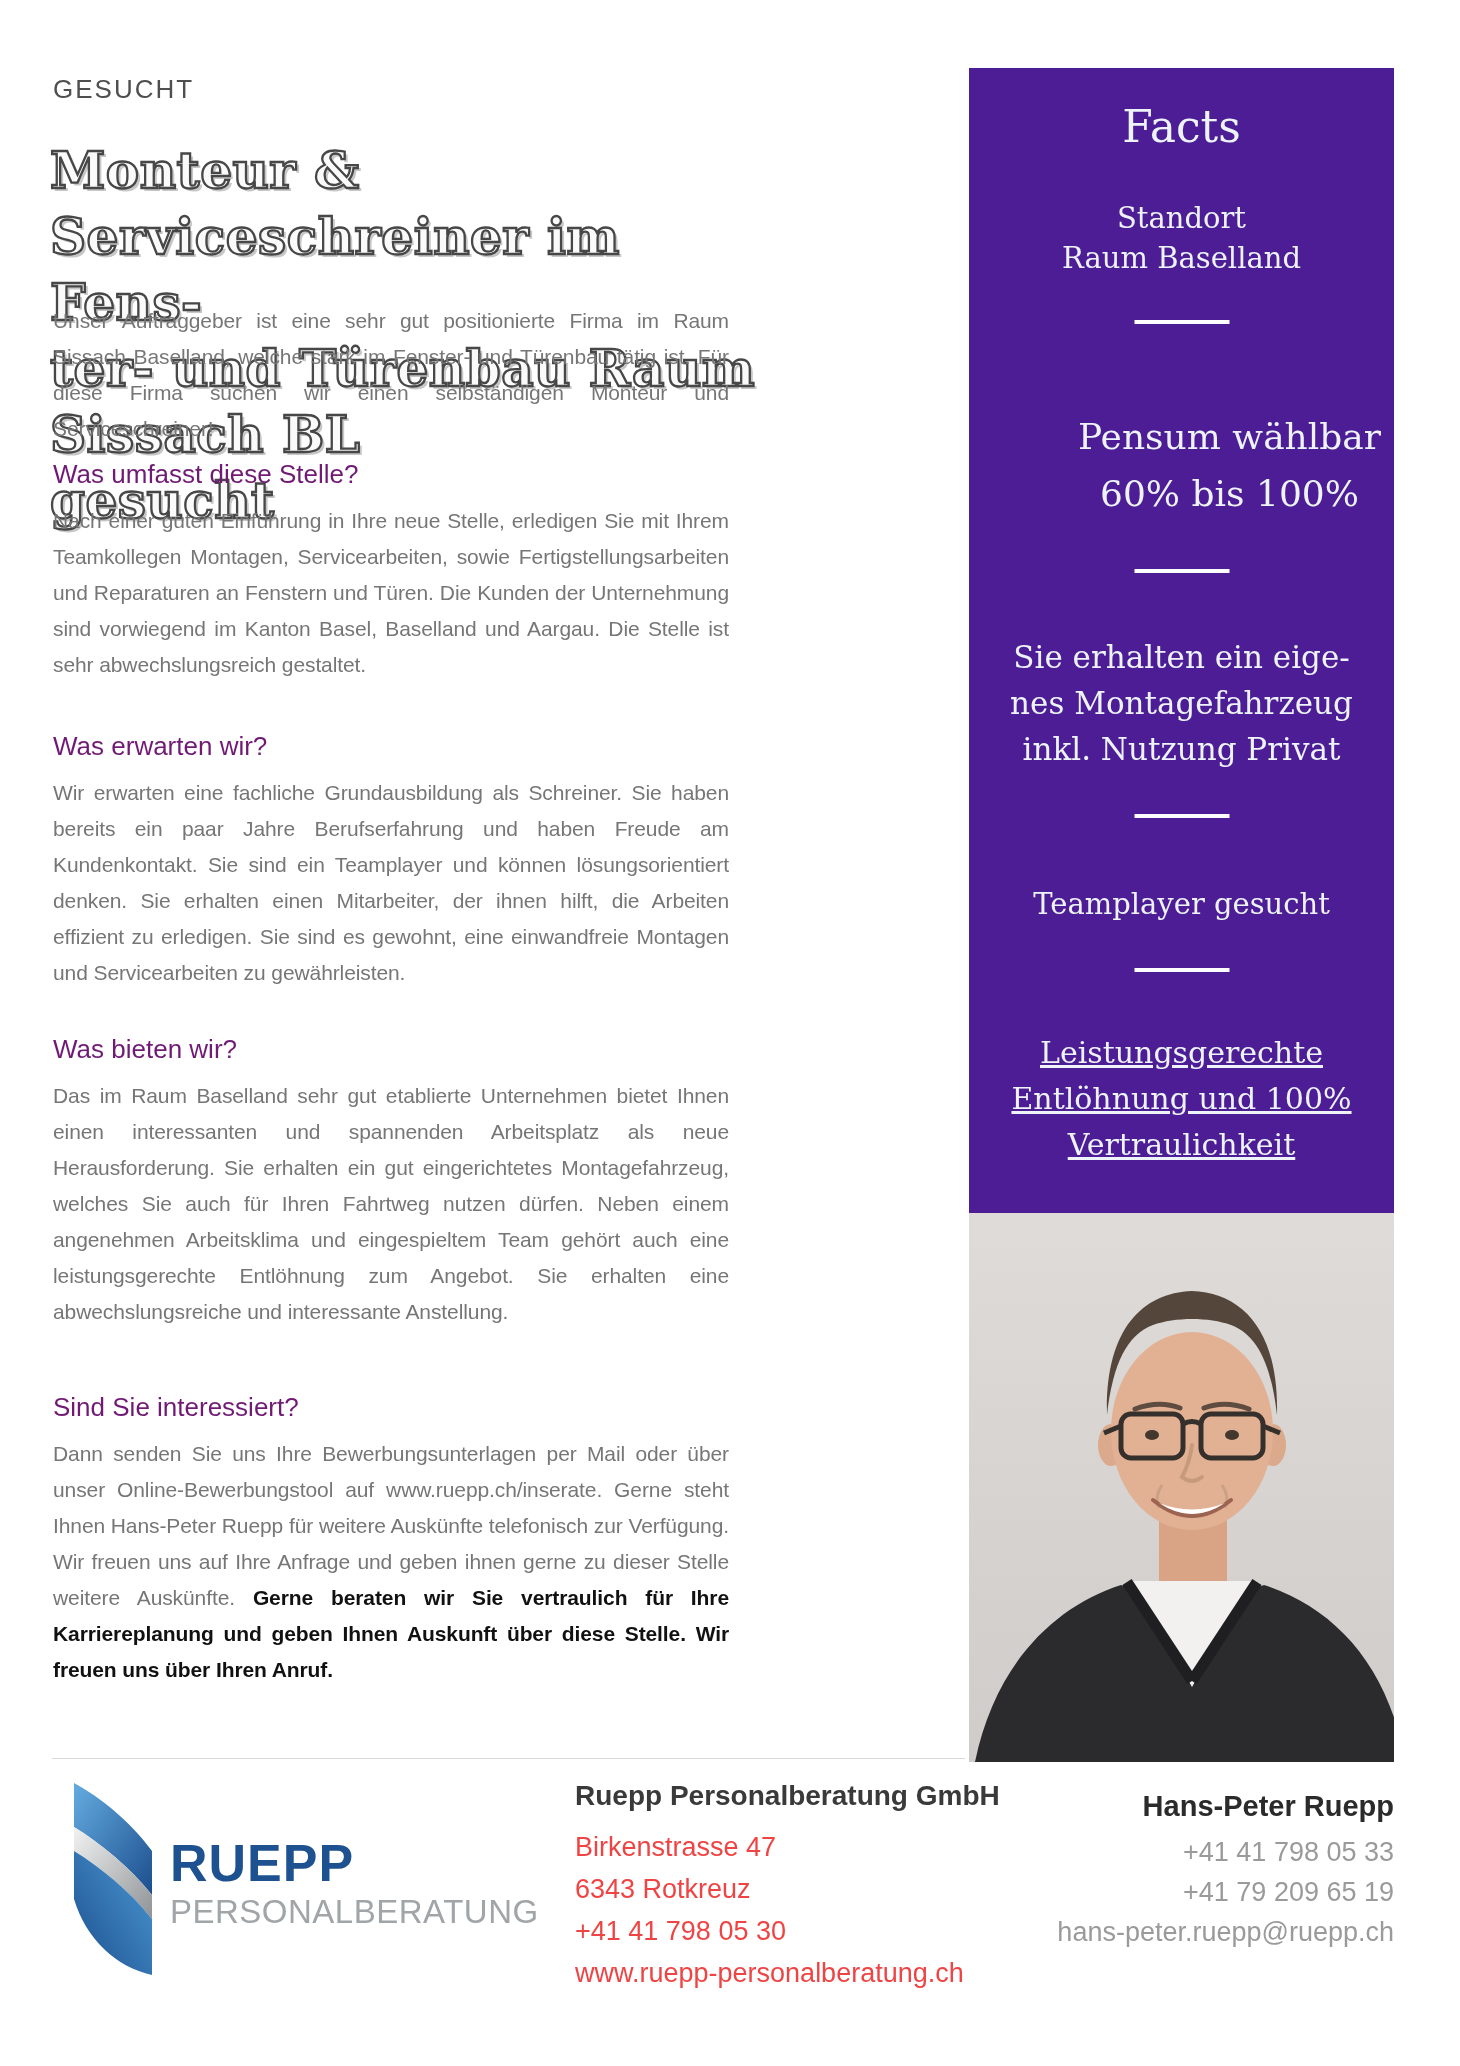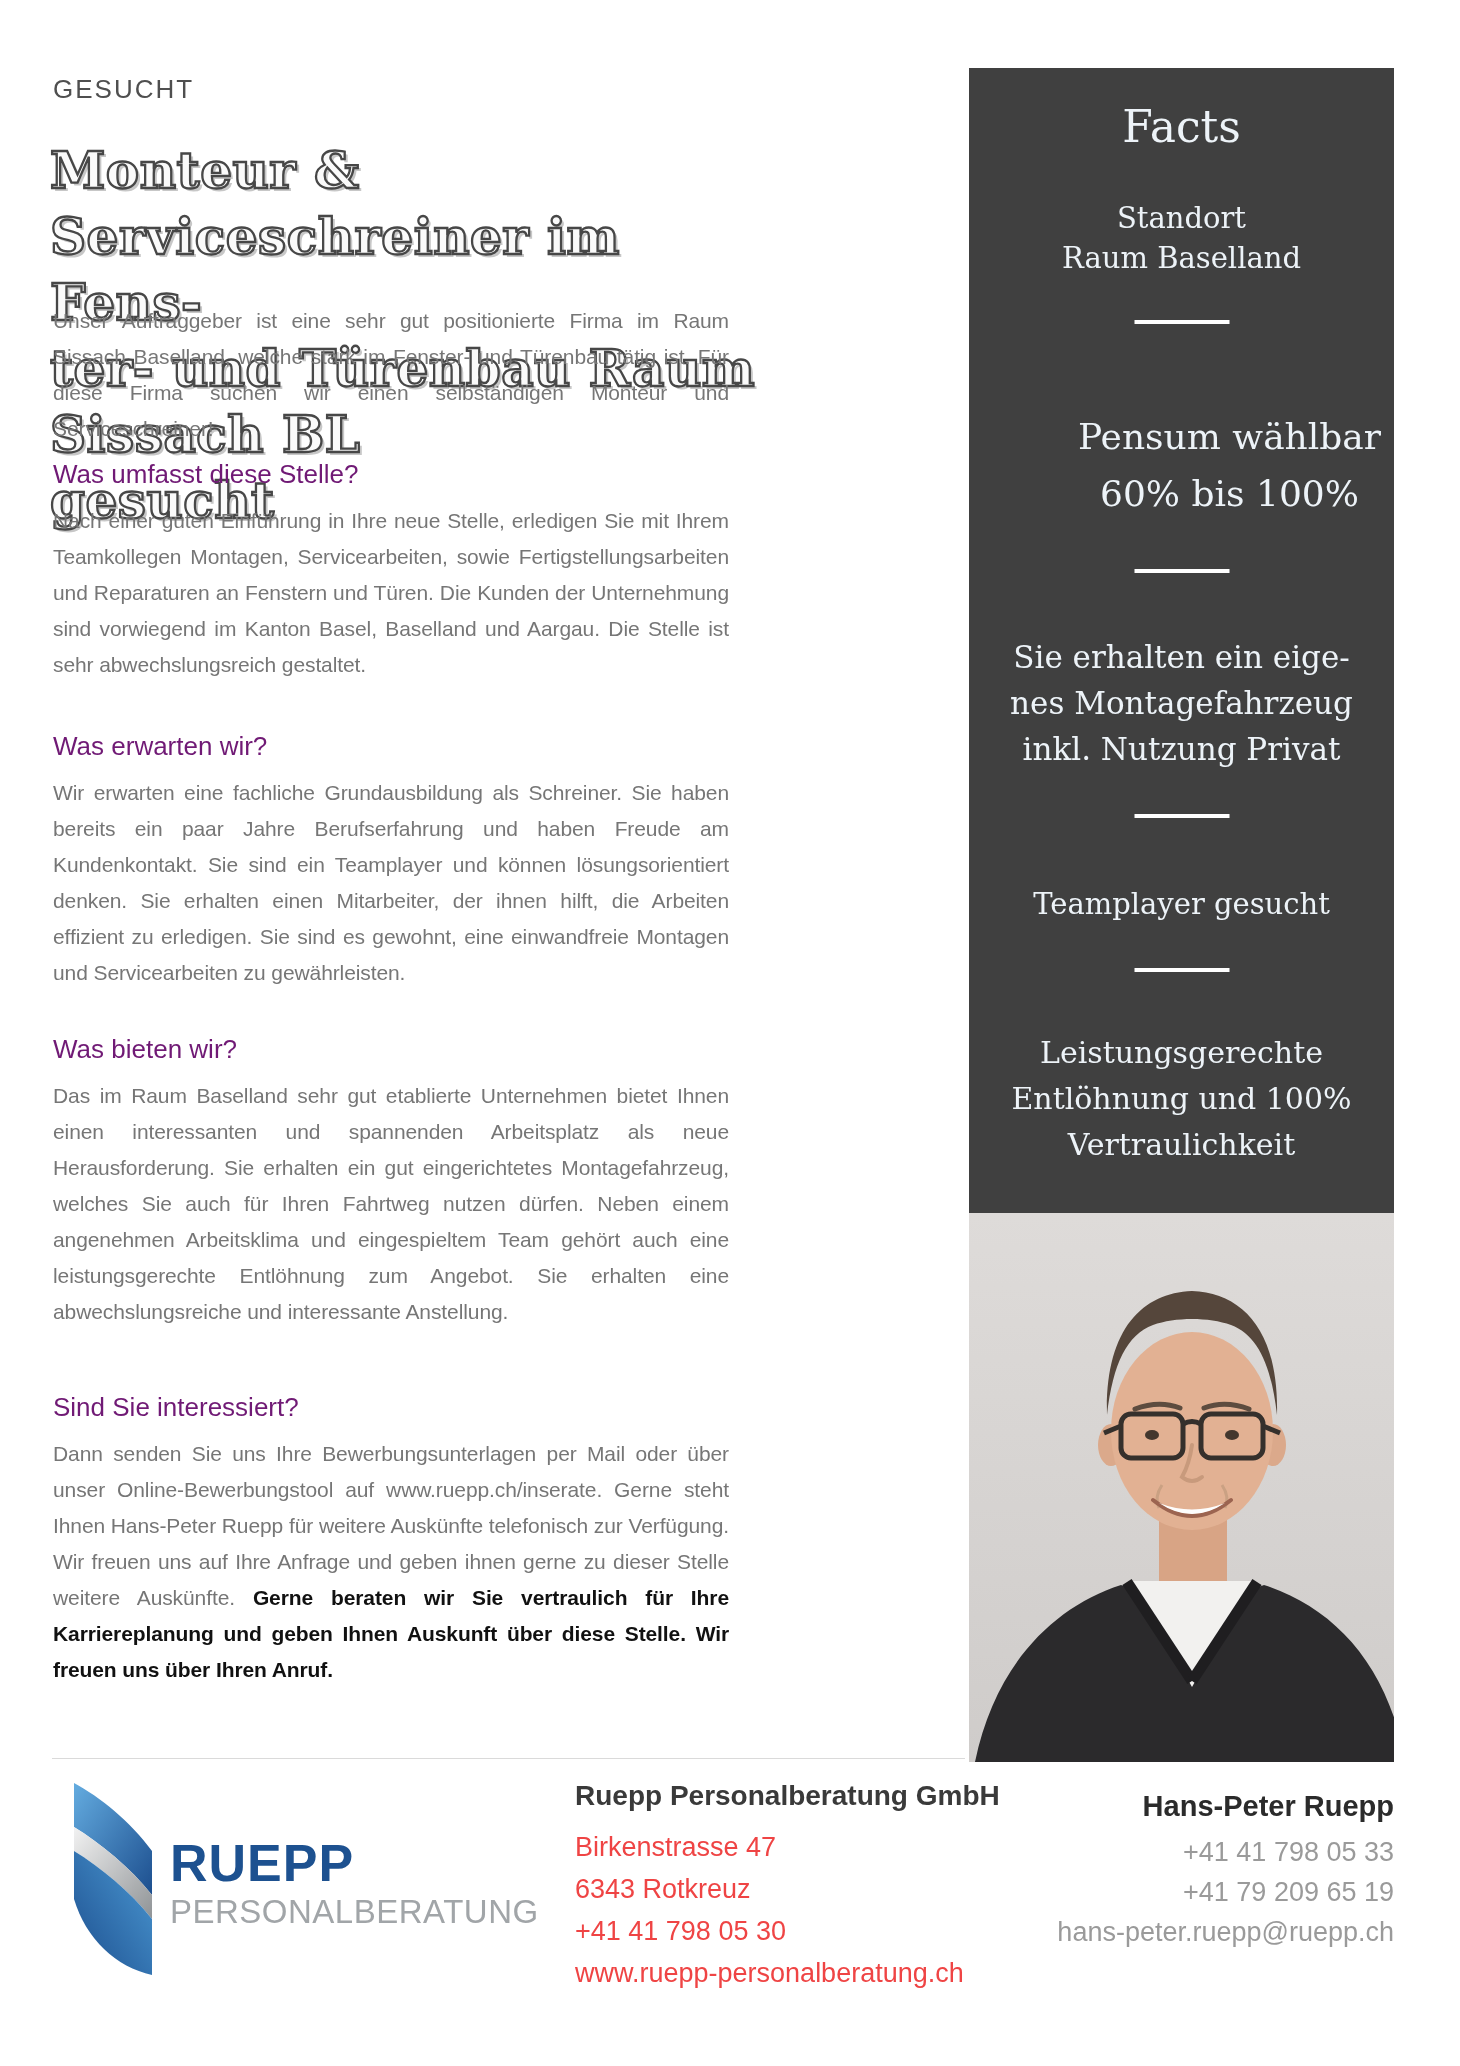--- a/index.html
+++ b/index.html
@@ -40,36 +40,36 @@
     letter-spacing:-0.1px;
   }
   .section p strong{font-weight:700;color:#111111;}
   .sec-0{top:459px;}
   .sec-1{top:731px;}
   .sec-2{top:1034px;}
   .sec-3{top:1392px;}
   
   .facts-panel{
     position:absolute;left:969px;top:68px;width:425px;height:1145px;
-    background:#404040;color:#edf3f8;
+    background:#4c1d95;color:#edf3f8;
     font-family:"DejaVu Serif", serif;text-align:center;
   }
   .facts-title{
     position:absolute;top:34px;left:0;width:100%;
     font-size:44px;font-weight:400;line-height:50px;
   }
   .fact-item{
     position:absolute;left:0;width:100%;
     white-space:pre-line;font-weight:400;
   }
   .fact-0{top:130px;font-size:29px;line-height:40px;}
   .fact-1{top:340px;font-size:36px;line-height:57px;padding-left:48px;}
   .fact-2{top:566px;font-size:31px;line-height:46px;}
   .fact-3{top:816px;font-size:29px;line-height:40px;}
-  .fact-4{top:962px;font-size:30px;line-height:46px;}
+  .fact-4{top:962px;font-size:30px;line-height:46px;text-decoration:underline;}
   .fact-divider{
     position:absolute;left:50%;transform:translateX(-50%);
     width:95px;height:4px;background:#ffffff;
   }
   .div-0{top:252px;}
   .div-1{top:501px;}
   .div-2{top:746px;}
   .div-3{top:900px;}
   
   .photo{

